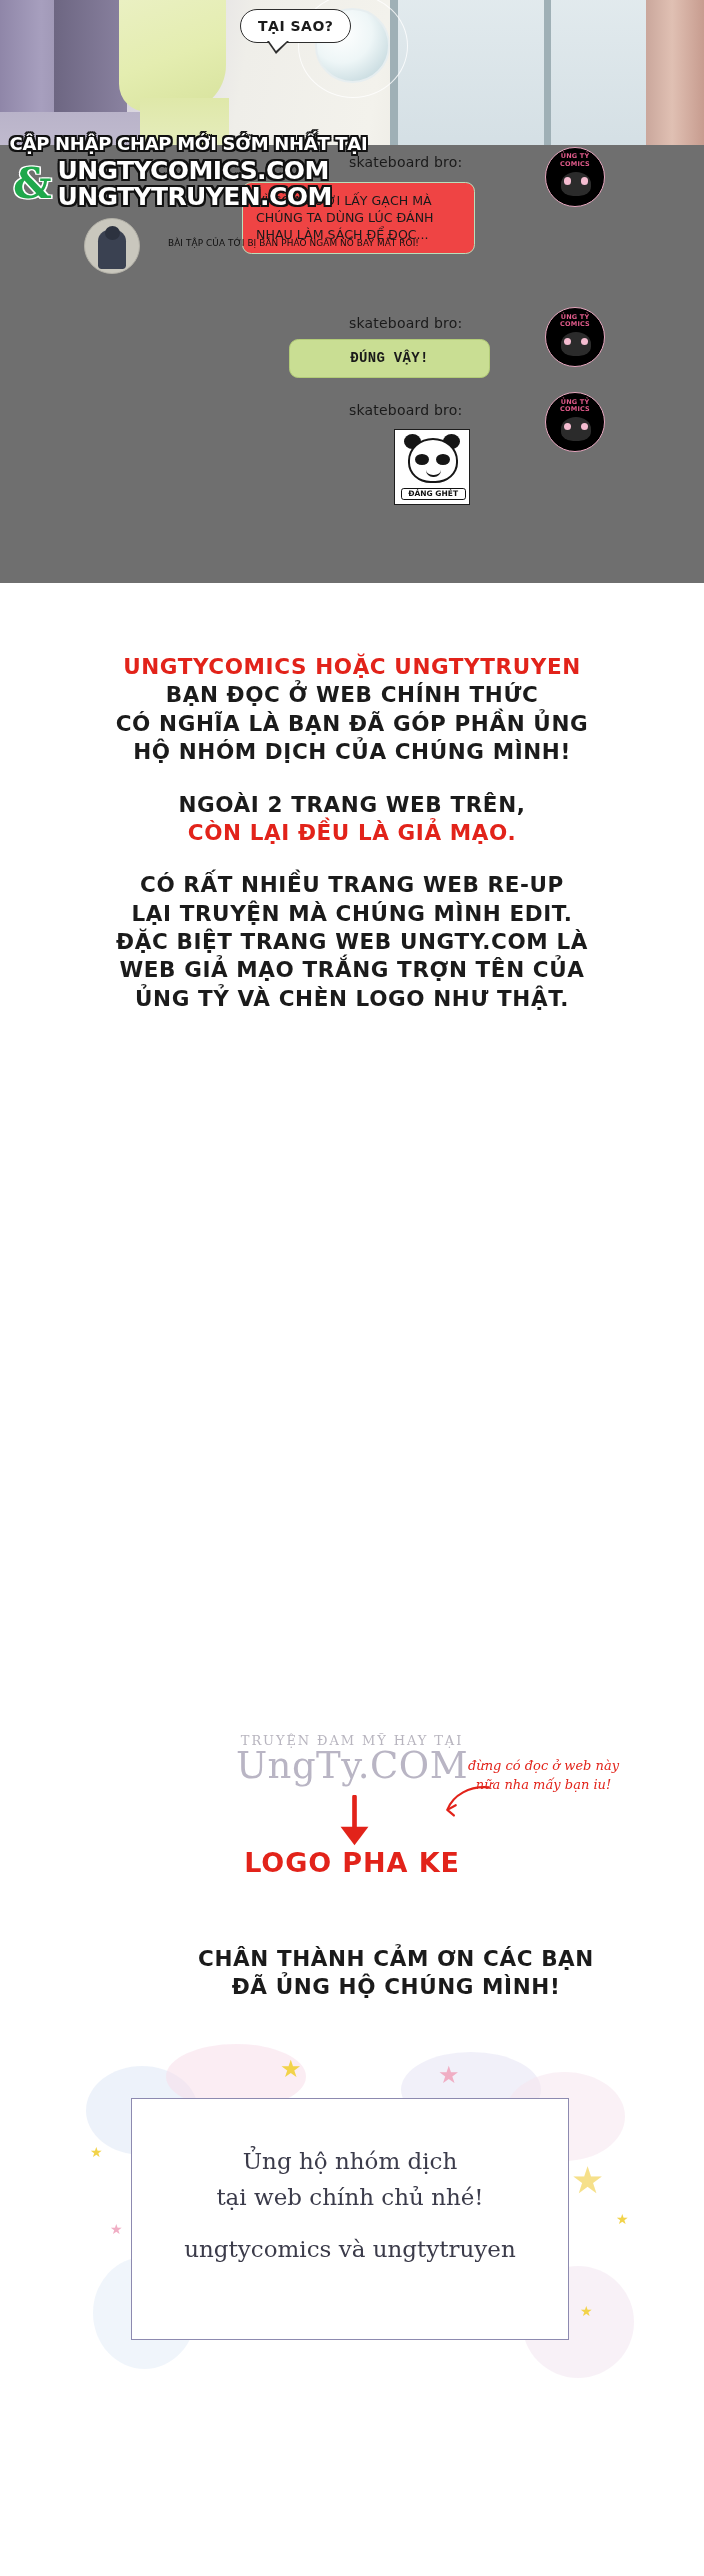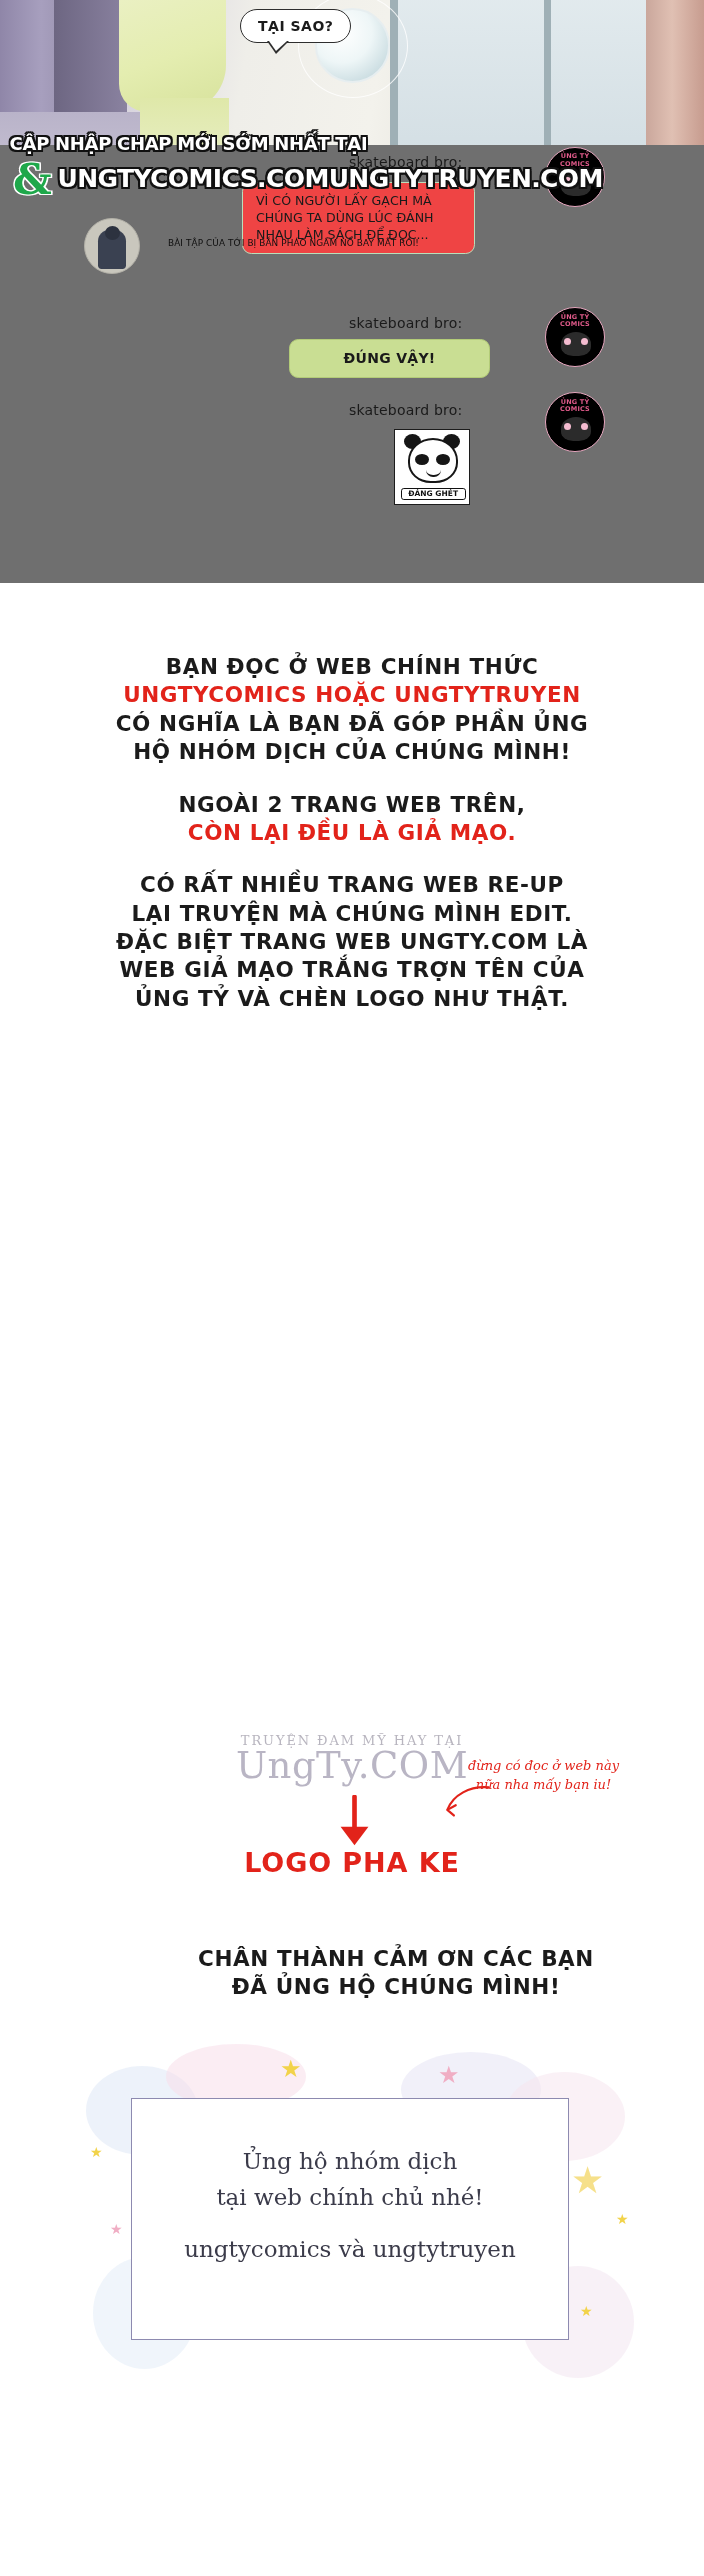--- a/index.html
+++ b/index.html
@@ -132,21 +132,21 @@
   .wm-amp {
     font-family: "DejaVu Serif", serif;
     font-size: 43px;
     font-weight: 700;
     color: #1fa84b;
     text-shadow: -1.4px -1.4px 0 #fff, 1.4px -1.4px 0 #fff, -1.4px 1.4px 0 #fff, 1.4px 1.4px 0 #fff;
     line-height: 1;
     margin: 0 5.6px 0 7.5px;
   }
   .wm-sites {
-    display: flex; line-height: 1.05;
+    display: flex; flex-direction: column; line-height: 1.05;
   }
   .wm-site {
     font-family: "DejaVu Sans", sans-serif;
     font-weight: 700;
     font-size: 25px;
     letter-spacing: -0.6px;
     color: #ffffff;
     text-shadow:
       -1.9px -1.9px 0 #111, 1.9px -1.9px 0 #111, -1.9px 1.9px 0 #111, 1.9px 1.9px 0 #111,
       0 -1.9px 0 #111, 0 1.9px 0 #111, -1.9px 0 0 #111, 1.9px 0 0 #111;
@@ -448,21 +448,21 @@
     </div>
 
     <div class="caption-sys" style="left:168px; top:93px;">BÀI TẬP CỦA TỚI BỊ BẮN PHÁO NGẦM NỔ BAY MẤT RỒI!</div>
 
 
     <div class="sender-label" style="left:349px; top:170px;">skateboard bro:</div>
     <div class="avatar-pink" style="left:545px; top:162px;">
       <div class="ap-text">ỦNG TỶ<br>COMICS</div>
       <div class="ap-shape"></div>
     </div>
-    <div class="bubble bubble-green" style="left:289px; top:194px; width:201px;">ĐÚNG VẬY!</div>
+    <div class="bubble bubble-green" style="left:289px; top:194px; width:201px;font-family:Liberation Mono, monospace;">ĐÚNG VẬY!</div>
 
     <div class="sender-label" style="left:349px; top:257px;">skateboard bro:</div>
     <div class="avatar-pink" style="left:545px; top:247px;">
       <div class="ap-text">ỦNG TỶ<br>COMICS</div>
       <div class="ap-shape"></div>
     </div>
     <div class="sticker" style="left:394px; top:284px;">
       <div class="st-ear-l"></div>
       <div class="st-ear-r"></div>
       <div class="st-face"></div>
@@ -471,22 +471,22 @@
       <div class="st-mouth"></div>
       <div class="st-label">ĐÁNG GHÉT</div>
     </div>
 
   </div>
 </div>
 
 <div class="notice">
 
   <div class="nt-para">
+    <div class="nt-line nt-red">UNGTYCOMICS HOẶC UNGTYTRUYEN</div>
     <div class="nt-line">BẠN ĐỌC Ở WEB CHÍNH THỨC</div>
-    <div class="nt-line nt-red">UNGTYCOMICS HOẶC UNGTYTRUYEN</div>
     <div class="nt-line">CÓ NGHĨA LÀ BẠN ĐÃ GÓP PHẦN ỦNG</div>
     <div class="nt-line">HỘ NHÓM DỊCH CỦA CHÚNG MÌNH!</div>
   </div>
 
   <div class="nt-para">
     <div class="nt-line">NGOÀI 2 TRANG WEB TRÊN,</div>
     <div class="nt-line nt-red">CÒN LẠI ĐỀU LÀ GIẢ MẠO.</div>
   </div>
 
   <div class="nt-para">

